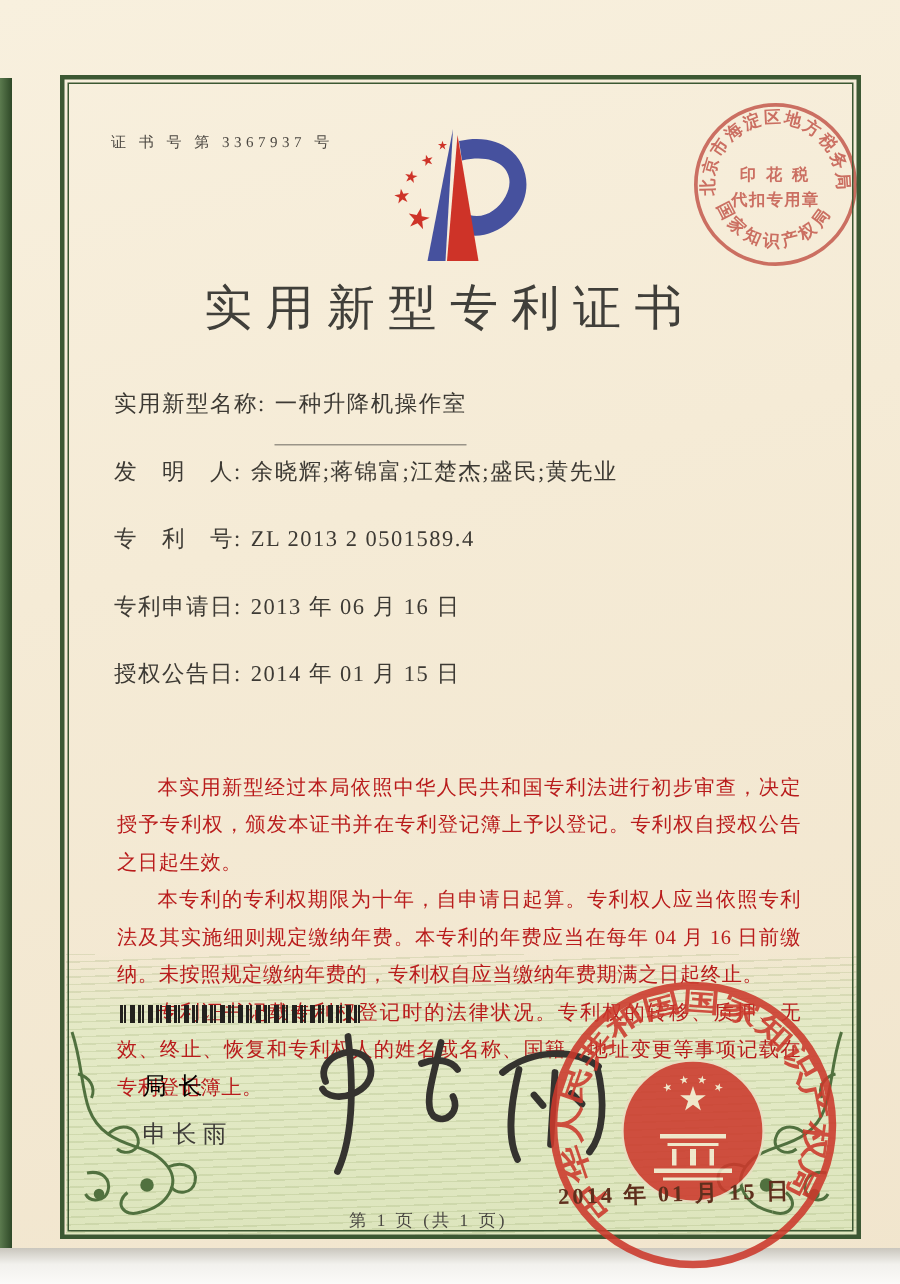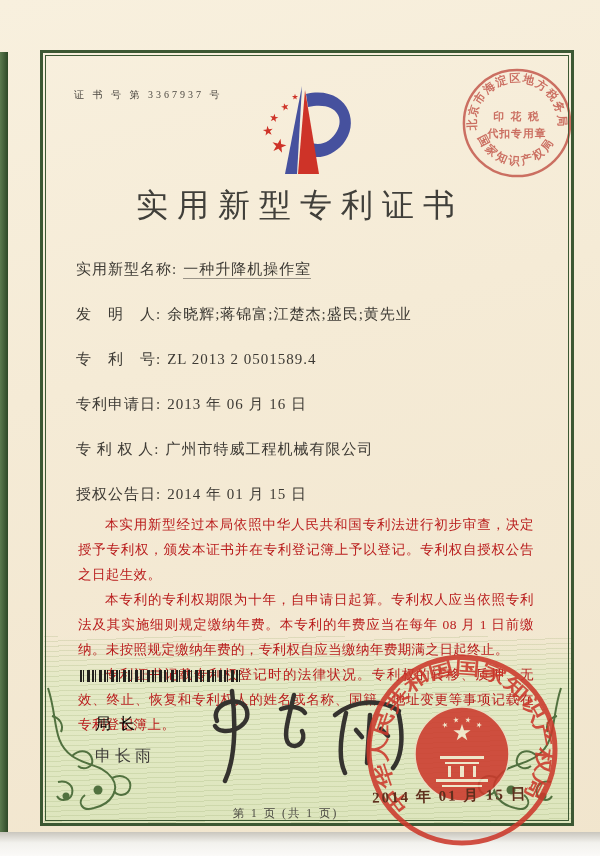--- a/index.html
+++ b/index.html
@@ -18,21 +18,21 @@
   .green-zone{position:absolute;left:44px;top:636px;width:527px;height:187px;
     background:
       repeating-linear-gradient(178deg,rgba(139,160,94,.20) 0 1px,rgba(0,0,0,0) 1px 5px),
       linear-gradient(180deg,rgba(229,236,199,0) 0,rgba(226,233,196,.85) 42px,#e2e9c4 90px,#dde5bd 100%);}
   .cert-no{position:absolute;left:74px;top:88px;font-size:10px;letter-spacing:3px;color:#4b4741;}
   .title{position:absolute;left:0;top:184px;width:600px;text-align:center;
     font-size:32px;font-weight:400;letter-spacing:9px;color:#403f3a;}
   .fields{position:absolute;left:76px;top:260px;width:470px;}
   .field-row{height:45px;font-size:15px;color:#3d3a34;letter-spacing:1px;white-space:pre;}
   .field-row .val{margin-left:6px;}
-  .field-row .underlined{border-bottom:1px solid #9a9488;padding-bottom:1px;}
+  .field-row .underlined{border-bottom:1px solid #9a9488;padding-bottom:18px;}
   .paragraphs{position:absolute;left:78px;top:512px;width:456px;
     font-size:13.5px;line-height:25px;color:#b91c1c;text-align:justify;letter-spacing:.4px;}
   .paragraphs p{margin:0;text-indent:2em;}
   .barcode{position:absolute;left:80px;top:670px;width:160px;height:12px;z-index:7;
     background:repeating-linear-gradient(90deg,#23211e 0 2px,rgba(0,0,0,0) 2px 3px,#23211e 3px 4px,rgba(0,0,0,0) 4px 7px,#23211e 7px 10px,rgba(0,0,0,0) 10px 12px);}
   .director-title{position:absolute;left:95px;top:714px;font-size:16px;letter-spacing:8px;color:#000000;z-index:7;
     font-family:Liberation Serif, serif;}
   .director-name{position:absolute;left:95px;top:746px;font-size:16px;letter-spacing:4px;color:#3e3c38;z-index:7;
     font-family:"Liberation Sans","DejaVu Sans",sans-serif;}
   .signature-svg{position:absolute;left:195px;top:683px;z-index:8;}
@@ -90,27 +90,26 @@
 </svg>
 
 <div class="cert-no">证 书 号 第 3367937 号</div>
 <div class="title">实用新型专利证书</div>
 
 <div class="fields">
   <div class="field-row"><span>实用新型名称:</span><span class="val underlined">一种升降机操作室</span></div>
   <div class="field-row"><span>发　明　人:</span><span class="val">余晓辉;蒋锦富;江楚杰;盛民;黄先业</span></div>
   <div class="field-row"><span>专　利　号:</span><span class="val">ZL 2013 2 0501589.4</span></div>
   <div class="field-row"><span>专利申请日:</span><span class="val">2013 年 06 月 16 日</span></div>
-  <div class="field-row"><span>专 利 权 人:</span><span class="val">广州市特威工程机械有限公司</span></div>
   <div class="field-row"><span>授权公告日:</span><span class="val">2014 年 01 月 15 日</span></div>
 </div>
 
 <div class="paragraphs">
   <p>本实用新型经过本局依照中华人民共和国专利法进行初步审查，决定授予专利权，颁发本证书并在专利登记簿上予以登记。专利权自授权公告之日起生效。</p>
-  <p>本专利的专利权期限为十年，自申请日起算。专利权人应当依照专利法及其实施细则规定缴纳年费。本专利的年费应当在每年 08 月 1 日前缴纳。未按照规定缴纳年费的，专利权自应当缴纳年费期满之日起终止。</p>
+  <p>本专利的专利权期限为十年，自申请日起算。专利权人应当依照专利法及其实施细则规定缴纳年费。本专利的年费应当在每年 04 月 16 日前缴纳。未按照规定缴纳年费的，专利权自应当缴纳年费期满之日起终止。</p>
   <p>专利证书记载专利权登记时的法律状况。专利权的转移、质押、无效、终止、恢复和专利权人的姓名或名称、国籍、地址变更等事项记载在专利登记簿上。</p>
 </div>
 
 <div class="barcode"></div>
 <div class="director-title">局长</div>
 <div class="director-name">申长雨</div>
 
 <svg class="signature-svg" width="230" height="115" viewBox="0 0 230 115">
   <g fill="none" stroke="#35332f" stroke-width="4.5" stroke-linecap="round">
     <path d="M22 38 C 14 20, 48 10, 52 28 C 56 46, 26 54, 20 43"></path>

